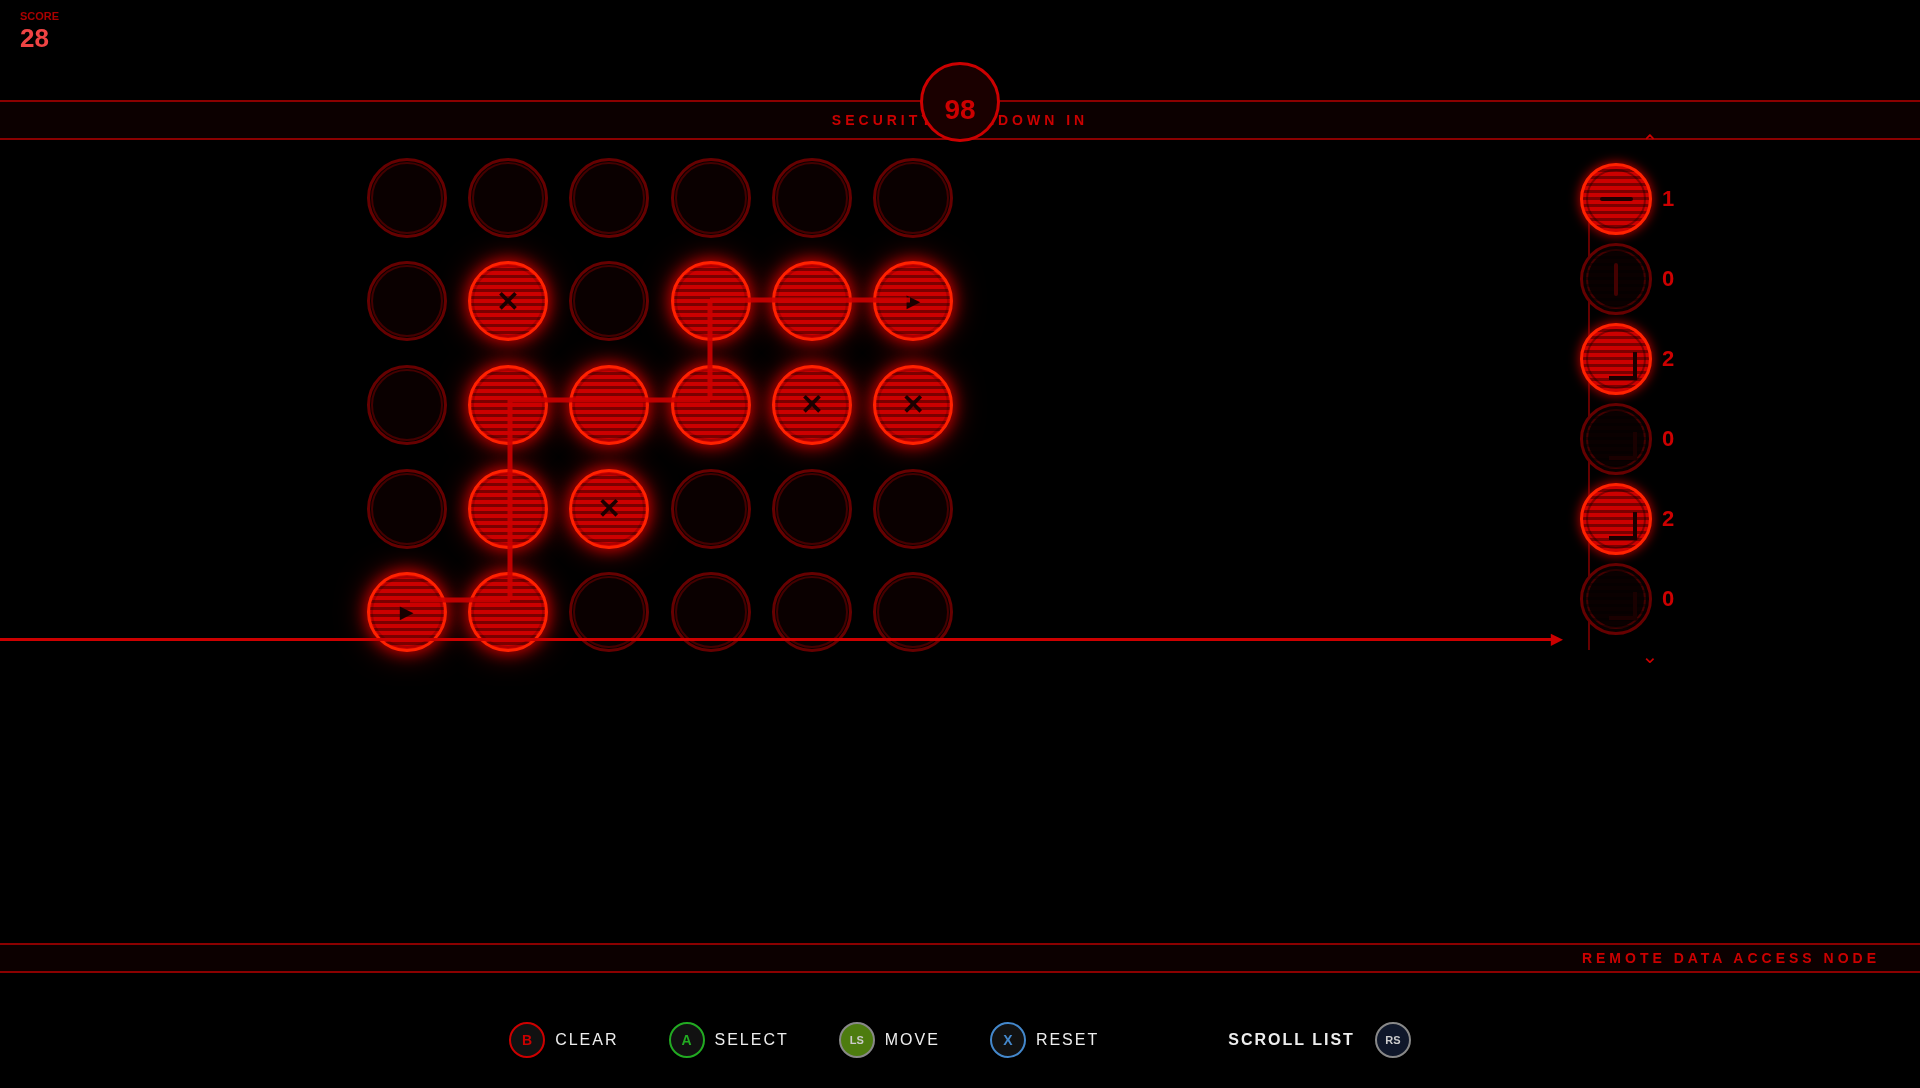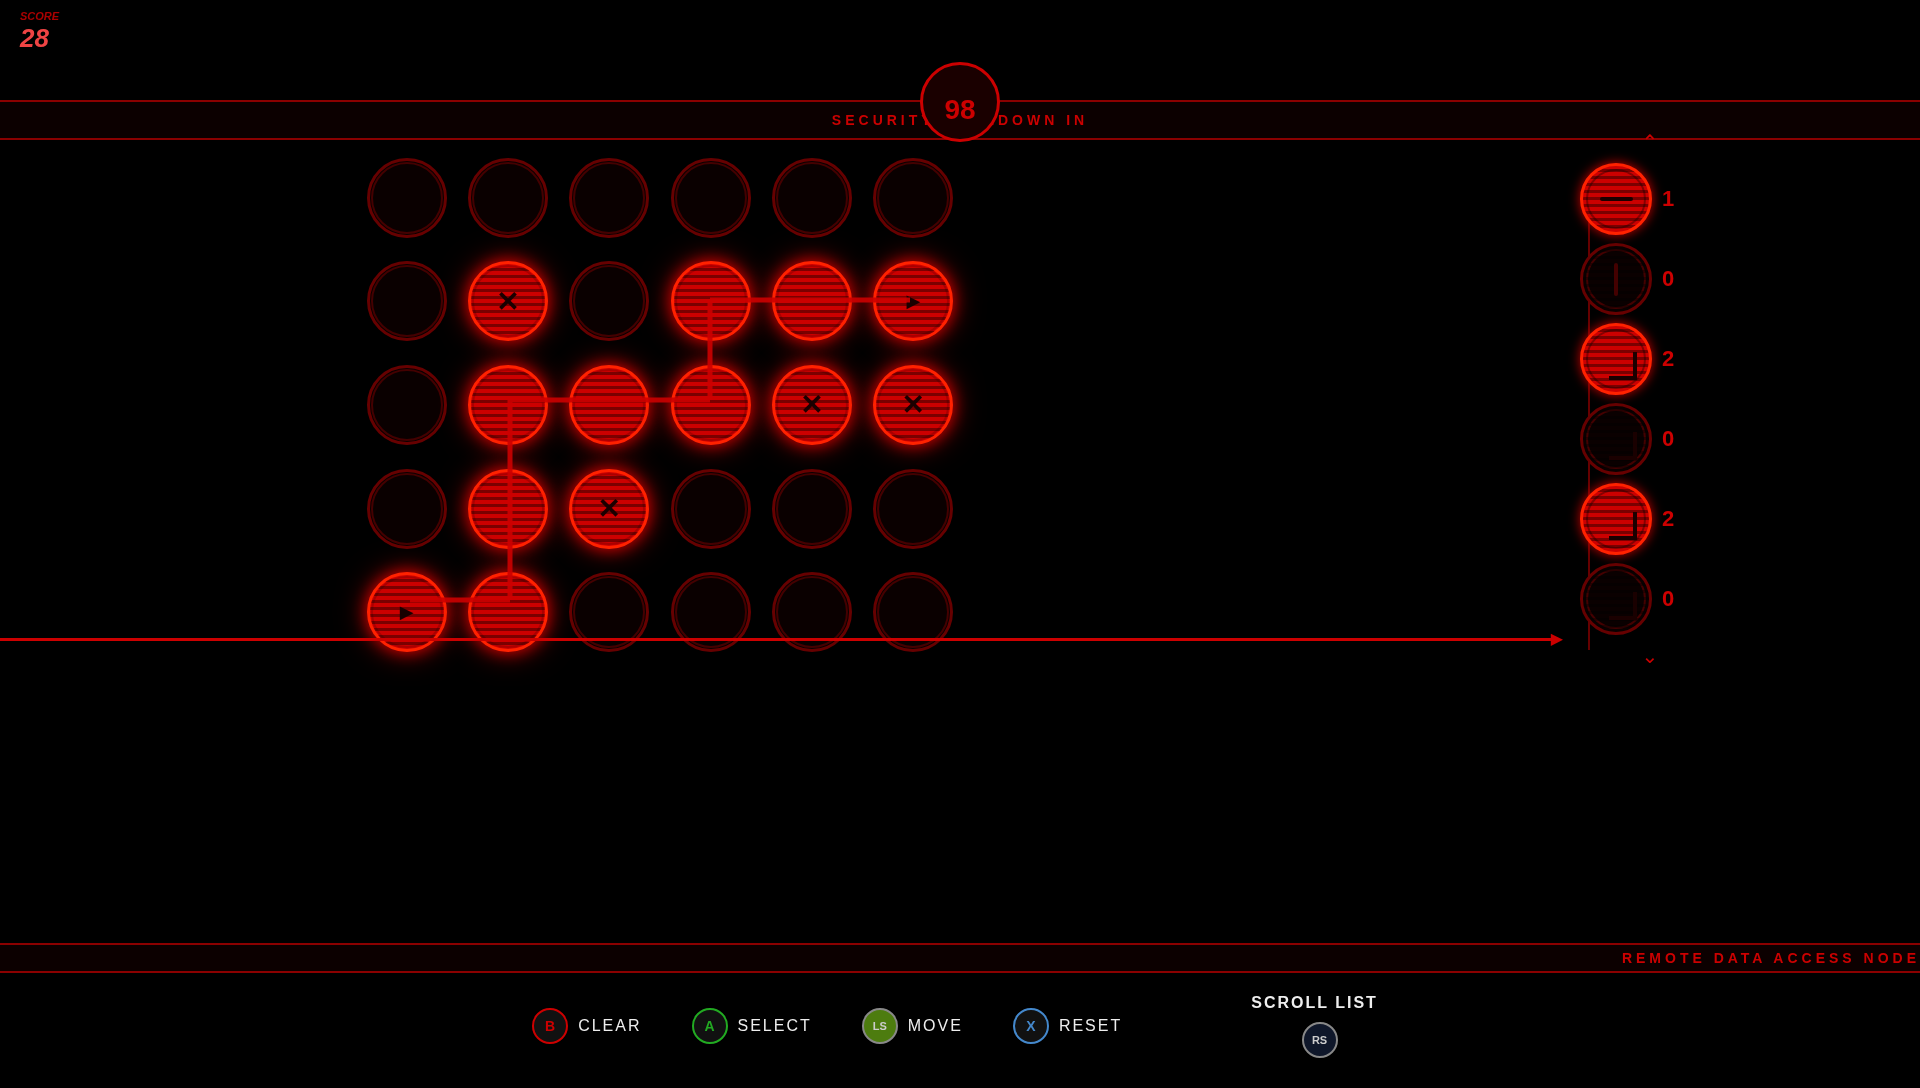--- a/index.html
+++ b/index.html
@@ -15,21 +15,20 @@
     
     #score-area {
       position: absolute;
       top: 10px;
       left: 20px;
       color: #cc0000;
       font-size: 13px;
       font-weight: bold;
       text-transform: uppercase;
       line-height: 1.2;
-      font-style: italic;
     }
     #score-label {
       font-size: 11px;
       color: #aa0000;
     }
     #score-value {
       font-size: 26px;
       color: #ef4444;
     }
 
@@ -81,20 +80,21 @@
       position: absolute;
       bottom: 115px;
       left: 0;
       right: 0;
       height: 30px;
       border-top: 2px solid #8b0000;
       border-bottom: 2px solid #8b0000;
       display: flex;
       align-items: center;
       justify-content: flex-end;
+      padding-right: 40px;
       background: rgba(80,0,0,0.15);
     }
     #remote-text {
       color: #cc0000;
       font-size: 14px;
       letter-spacing: 4px;
       font-weight: bold;
       text-transform: uppercase;
     }
 
@@ -623,17 +623,17 @@
     <span class="control-label">SELECT</span>
   </div>
   <div class="control-item">
     <div class="btn-circle btn-ls">LS</div>
     <span class="control-label">MOVE</span>
   </div>
   <div class="control-item">
     <div class="btn-circle btn-x">X</div>
     <span class="control-label">RESET</span>
   </div>
-  <div class="control-item" style="margin-left:79px;flex-direction:column;">
+  <div class="control-item" style="margin-left:79px;">
     <span class="scroll-list-text">SCROLL LIST</span>
     <div class="btn-circle btn-rs">RS</div>
   </div>
 </div>
 
 </body></html>

